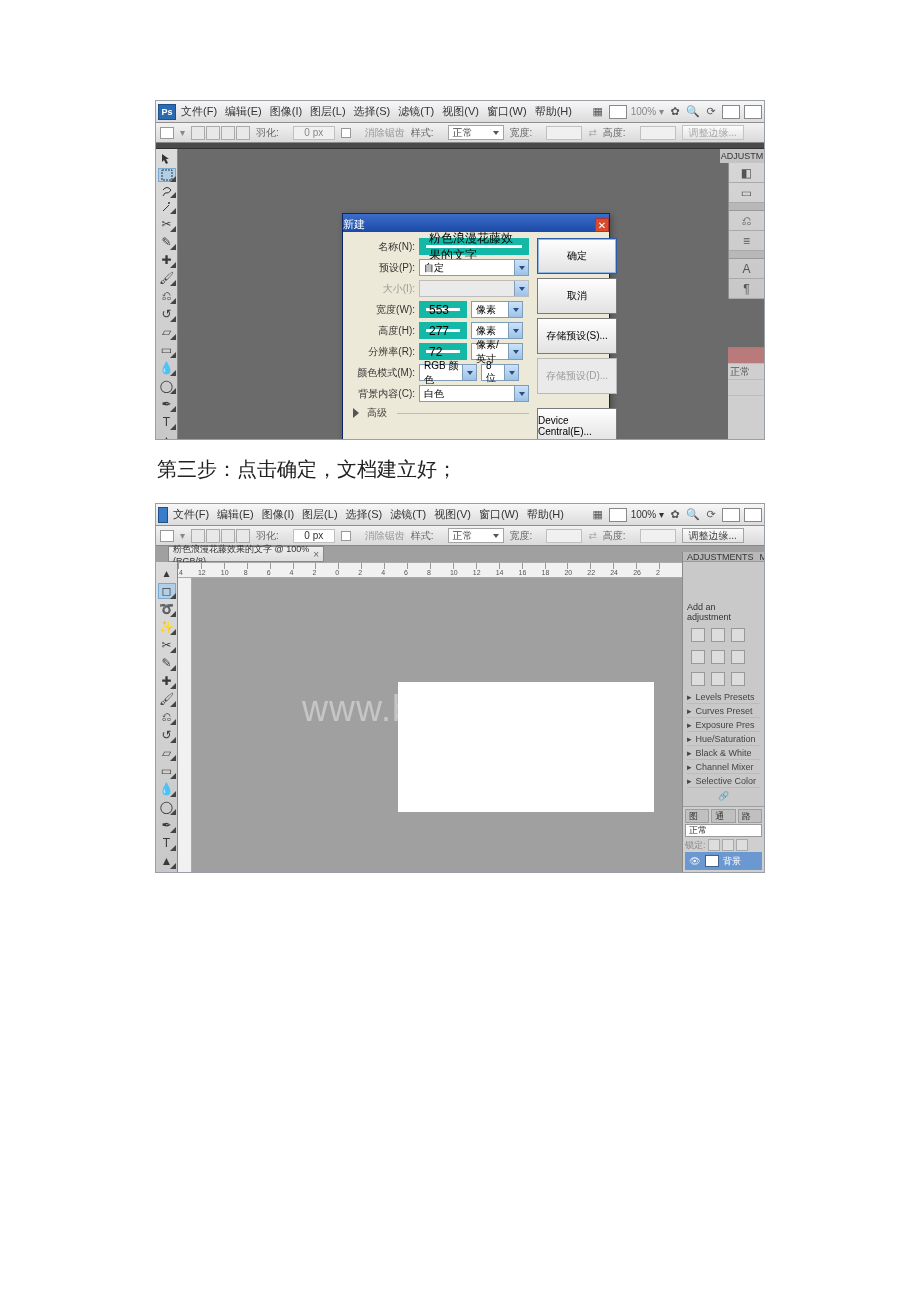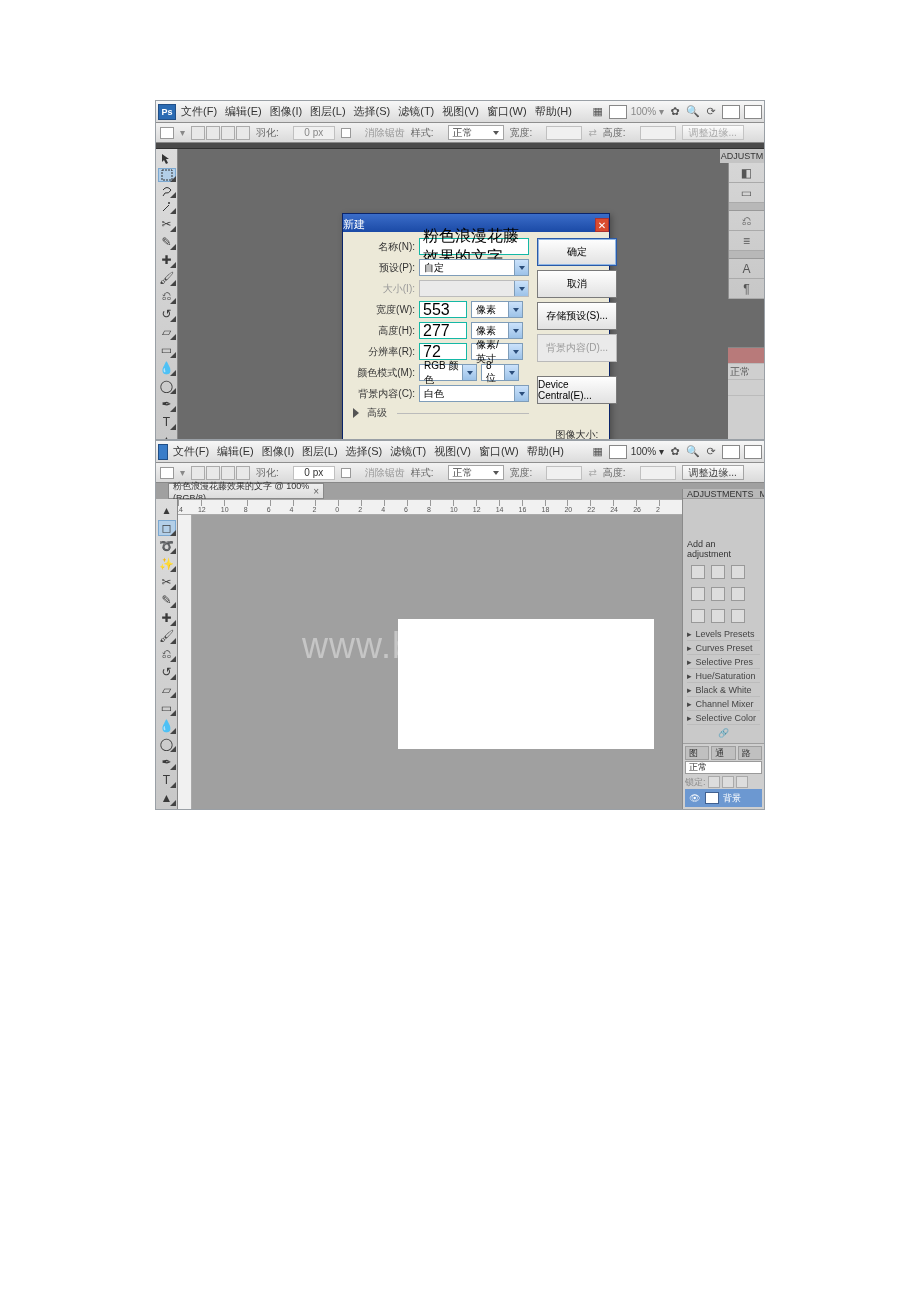--- a/index.html
+++ b/index.html
@@ -54,26 +54,26 @@
   .farpanel { position: absolute; right: 0; bottom: 0; width: 36px; height: 92px; background: #cfcfcf; border-top: 1px solid #888; font-size: 10px; color: #555;}
   .farpanel .row { height: 16px; border-bottom: 1px solid #bbb; display: flex; align-items: center; padding: 0 2px; }
 
   
   .dialog { position: absolute; left: 186px; top: 112px; width: 268px; background: #ece9d8; border: 1px solid #0a246a; box-shadow: 2px 2px 6px rgba(0,0,0,0.3); font-size: 11px; }
   .dlg-title { display: flex; align-items: flex-end; justify-content: space-between; height: 18px; background: linear-gradient(#3b6dc9,#1b4aa6); color: #fff; padding: 0 0; }
   .dlg-close { width: 14px; height: 14px; background: #d94b2e; color: #fff; display: flex; align-items: center; justify-content: center; font-size: 10px; border: 1px solid #a33; }
   .dlg-body { padding: 6px 8px 18px 10px; display: grid; grid-template-columns: 176px 80px; gap: 8px 8px; }
   .fieldrow { display: flex; align-items: center; gap: 4px; }
   .fld-label { font-size: 10px; color: #333; white-space: nowrap; flex: 0 0 62px; text-align: right; }
-  .fld-input { flex: 1; height: 17px; border: 1px solid #14b8a6; background: #fff; font-size: 16px; padding: 0 3px; display: flex; align-items: center;}
+  .fld-input { flex: 1; height: 17px; border: 7px solid #14b8a6; background: #fff; font-size: 12px; padding: 0 3px; display: flex; align-items: center;}
   .fld-select { height: 17px; border: 1px solid #7f9db9; background: #fff; position: relative; padding: 0 16px 0 4px; display: inline-flex; align-items: center; font-size: 10px; }
   .fld-select.disabled { background: #eaeaea; color: #9a9a9a; border-color: #bcbcbc; }
   .fld-select .arrow { position: absolute; right: 0; top: 0; bottom: 0; width: 14px; background: linear-gradient(#cbe2fb,#9cc2e8); border-left: 1px solid #7f9db9; display: flex; align-items: center; justify-content: center; }
   .fld-select .arrow::after { content:""; border-left: 3px solid transparent; border-right: 3px solid transparent; border-top: 4px solid #2a4d7a; }
-  .dlg-btn { height: 28px; background: linear-gradient(#fefefe,#e2e2e2); border: 1px solid #7a7a7a; font-size: 10px; display: flex; align-items: center; justify-content: center; }
+  .dlg-btn { height: 36px; background: linear-gradient(#fefefe,#e2e2e2); border: 1px solid #7a7a7a; font-size: 10px; display: flex; align-items: center; justify-content: center; }
   .dlg-btn.disabled { color: #9c9c9c; border-color: #b9b9b9; background: #eaeaea; }
   .dlg-btn.primary { border: 1px solid #2a5aa8; box-shadow: inset 0 0 0 1px #8fb6e4; }
   .left-col { grid-column: 1; }
   .right-col { grid-column: 2; display: flex; flex-direction: column; gap: 4px; }
   .adv-row { display: flex; align-items: center; gap: 4px; margin-top: 4px; color: #444; font-size: 10px; }
   .chev { width: 10px; height: 10px; border-left: 5px solid transparent; border-right: 5px solid transparent; border-top: 6px solid #555; transform: rotate(-90deg); }
   .size-info { font-size: 10px; color: #333; text-align: center; margin-top: 20px;}
 
   
   .doctab { position: absolute; left: 12px; top: 42px; height: 16px; width: 156px; background: linear-gradient(#eee,#ddd); border: 1px solid #888; font-size: 9px; color: #333; display: flex; align-items: center; padding: 0 4px; }
@@ -310,30 +310,31 @@
           <div class="adv-row">
               <span class="chev"></span>
               <span>高级</span>
               <span style="flex:1;border-top:1px solid #bbb;margin-left:6px;height:1px"></span>
             </div>
         </div>
         <div class="right-col">
           <div class="dlg-btn primary">确定</div>
           <div class="dlg-btn">取消</div>
           <div class="dlg-btn">存储预设(S)...</div>
-          <div class="dlg-btn disabled">背景内容(D)...</div>
+          <div class="dlg-btn disabled">存储预设(D)...</div>
           <div style="height:6px"></div>
           <div class="dlg-btn">Device Central(E)...</div>
           <div class="size-info">图像大小:</div>
           <div class="size-info" style="margin-top:0">448.8K</div>
         </div>
       </div>
     </div>
   </div>
 
+  <div class="caption">第三步：点击确定，文档建立好；</div>
 
   <div class="screenshot ss2">
 
     <div class="menubar">
       <div class="ps-logo" style="width:10px;background:#3a7dc9"></div>
       <span class="menu-item">文件(F)</span>
       <span class="menu-item">编辑(E)</span>
       <span class="menu-item">图像(I)</span>
       <span class="menu-item">图层(L)</span>
       <span class="menu-item">选择(S)</span>
@@ -519,21 +520,21 @@
             <span></span>
             <span></span>
           </div>
         <div class="rs-icons">
             <span></span>
             <span></span>
             <span></span>
           </div>
         <div class="rs-line">▸ <span>Levels Presets</span></div>
         <div class="rs-line">▸ <span>Curves Preset</span></div>
-        <div class="rs-line">▸ <span>Selective Pres</span></div>
+        <div class="rs-line">▸ <span>Exposure Pres</span></div>
         <div class="rs-line">▸ <span>Hue/Saturation</span></div>
         <div class="rs-line">▸ <span>Black &amp; White</span></div>
         <div class="rs-line">▸ <span>Channel Mixer</span></div>
         <div class="rs-line">▸ <span>Selective Color</span></div>
         <div style="height:16px;display:flex;align-items:center;justify-content:center;color:#666">🔗</div>
       </div>
       <div class="layers-cell">
         <div class="layers-head">
           <span>图层</span>
           <span>通道</span>

